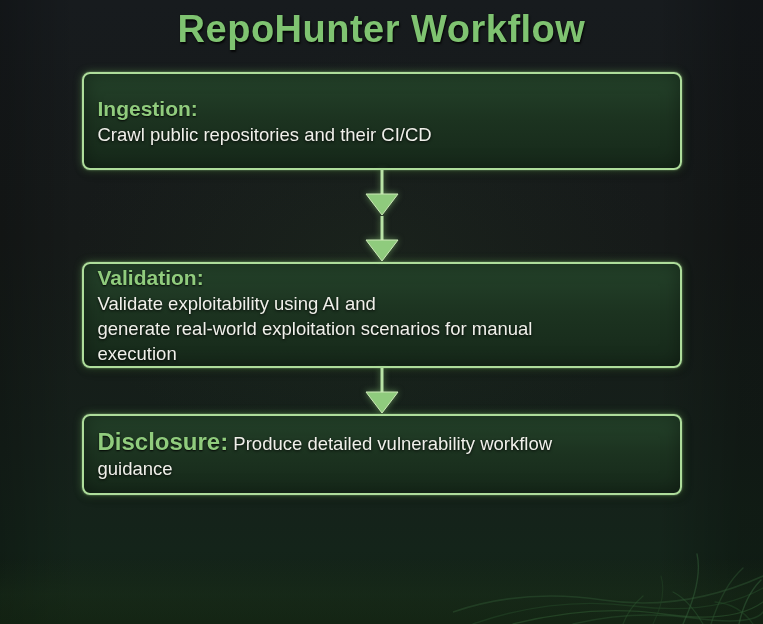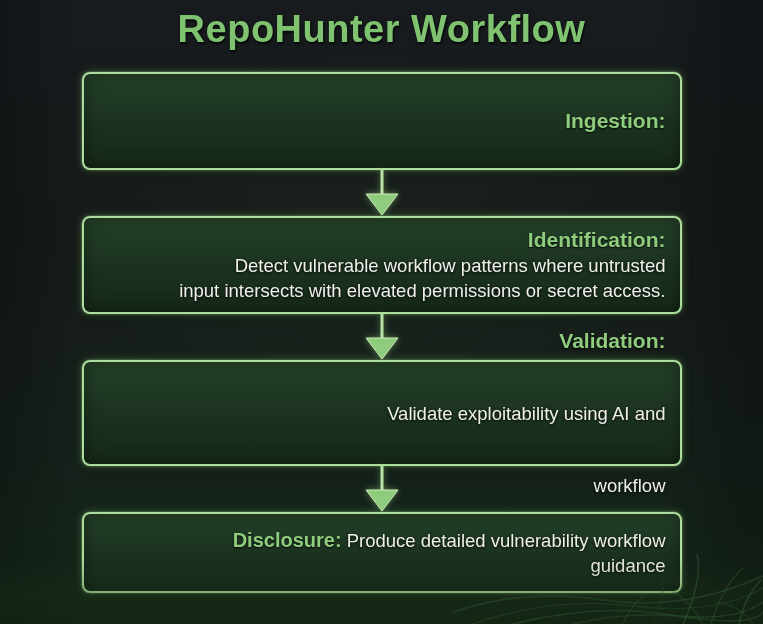--- a/index.html
+++ b/index.html
@@ -48,45 +48,45 @@
     border-radius: 8px;
     background: linear-gradient(180deg, var(--box-fill-top, #24422a) 0%, #1c3320 48%, var(--box-fill-bottom, #16291a) 100%);
     box-shadow:
       0 0 9px rgba(130, 205, 110, 0.38),
       0 0 2px rgba(190, 235, 165, 0.55),
       2px 3px 8px rgba(0, 0, 0, 0.45),
       inset 0 0 18px rgba(0, 0, 0, 0.35);
     display: flex;
     flex-direction: column;
     justify-content: center;
-    align-items: flex-end;
+    align-items: flex-start;
     text-align: center;
     padding: 2px 14px;
   }
   .h-98  { height: 98px; }
-  .h-106 { height: 106px; gap: 47px; }
+  .h-106 { height: 106px; }
   .h-81  { height: 81px; }
   .step-heading {
     color: var(--heading-green, #90cc7d);
     font-weight: bold;
     font-size: 21px;
     line-height: 26px;
     text-shadow: 0 1px 2px rgba(0,0,0,0.9);
   }
   .step-line {
     color: var(--body-text, #f0f0ea);
     font-size: 18.5px;
     line-height: 25px;
     white-space: nowrap;
     text-shadow: 0 1px 3px rgba(0,0,0,0.85);
   }
   .heading-inline {
     color: var(--heading-green, #90cc7d);
     font-weight: bold;
-    font-size: 20px;
+    font-size: 24px;
     text-shadow: 0 1px 2px rgba(0,0,0,0.9);
   }
   .flow-arrow {
     height: 46px;
     display: flex;
     align-items: center;
     justify-content: center;
     filter: drop-shadow(0 0 3px rgba(140, 205, 120, 0.55));
   }
   .flow-arrow svg { display: block; }
@@ -112,46 +112,43 @@
 <body>
 
 <div class="stage">
 
   <h1 class="page-title">RepoHunter Workflow</h1>
 
   <div class="flow">
 
     <section class="step-box h-98">
       <div class="step-heading">Ingestion:</div>
+      <div class="step-line">Crawl public repositories and their CI/CD</div>
     </section>
 
     <div class="flow-arrow">
       <svg width="44" height="46" viewBox="0 0 44 46" aria-hidden="true">
         <line class="arrow-shaft" x1="22" y1="0" x2="22" y2="25" stroke-width="3"></line>
         <polygon class="arrow-head" points="6,24 38,24 22,45" stroke-width="1"></polygon>
       </svg>
     </div>
 
-    <section class="step-box h-98">
-      <div class="step-heading">Identification:</div>
-      <div class="step-line">Detect vulnerable workflow patterns where untrusted</div>
-      <div class="step-line">input intersects with elevated permissions or secret access.</div>
-    </section>
 
     <div class="flow-arrow">
       <svg width="44" height="46" viewBox="0 0 44 46" aria-hidden="true">
         <line class="arrow-shaft" x1="22" y1="0" x2="22" y2="25" stroke-width="3"></line>
         <polygon class="arrow-head" points="6,24 38,24 22,45" stroke-width="1"></polygon>
       </svg>
     </div>
 
     <section class="step-box h-106">
       <div class="step-heading">Validation:</div>
       <div class="step-line">Validate exploitability using AI and</div>
-      <div class="step-line">workflow</div>
+      <div class="step-line">generate real-world exploitation scenarios for manual</div>
+      <div class="step-line">execution</div>
     </section>
 
     <div class="flow-arrow">
       <svg width="44" height="46" viewBox="0 0 44 46" aria-hidden="true">
         <line class="arrow-shaft" x1="22" y1="0" x2="22" y2="25" stroke-width="3"></line>
         <polygon class="arrow-head" points="6,24 38,24 22,45" stroke-width="1"></polygon>
       </svg>
     </div>
 
     <section class="step-box h-81">

